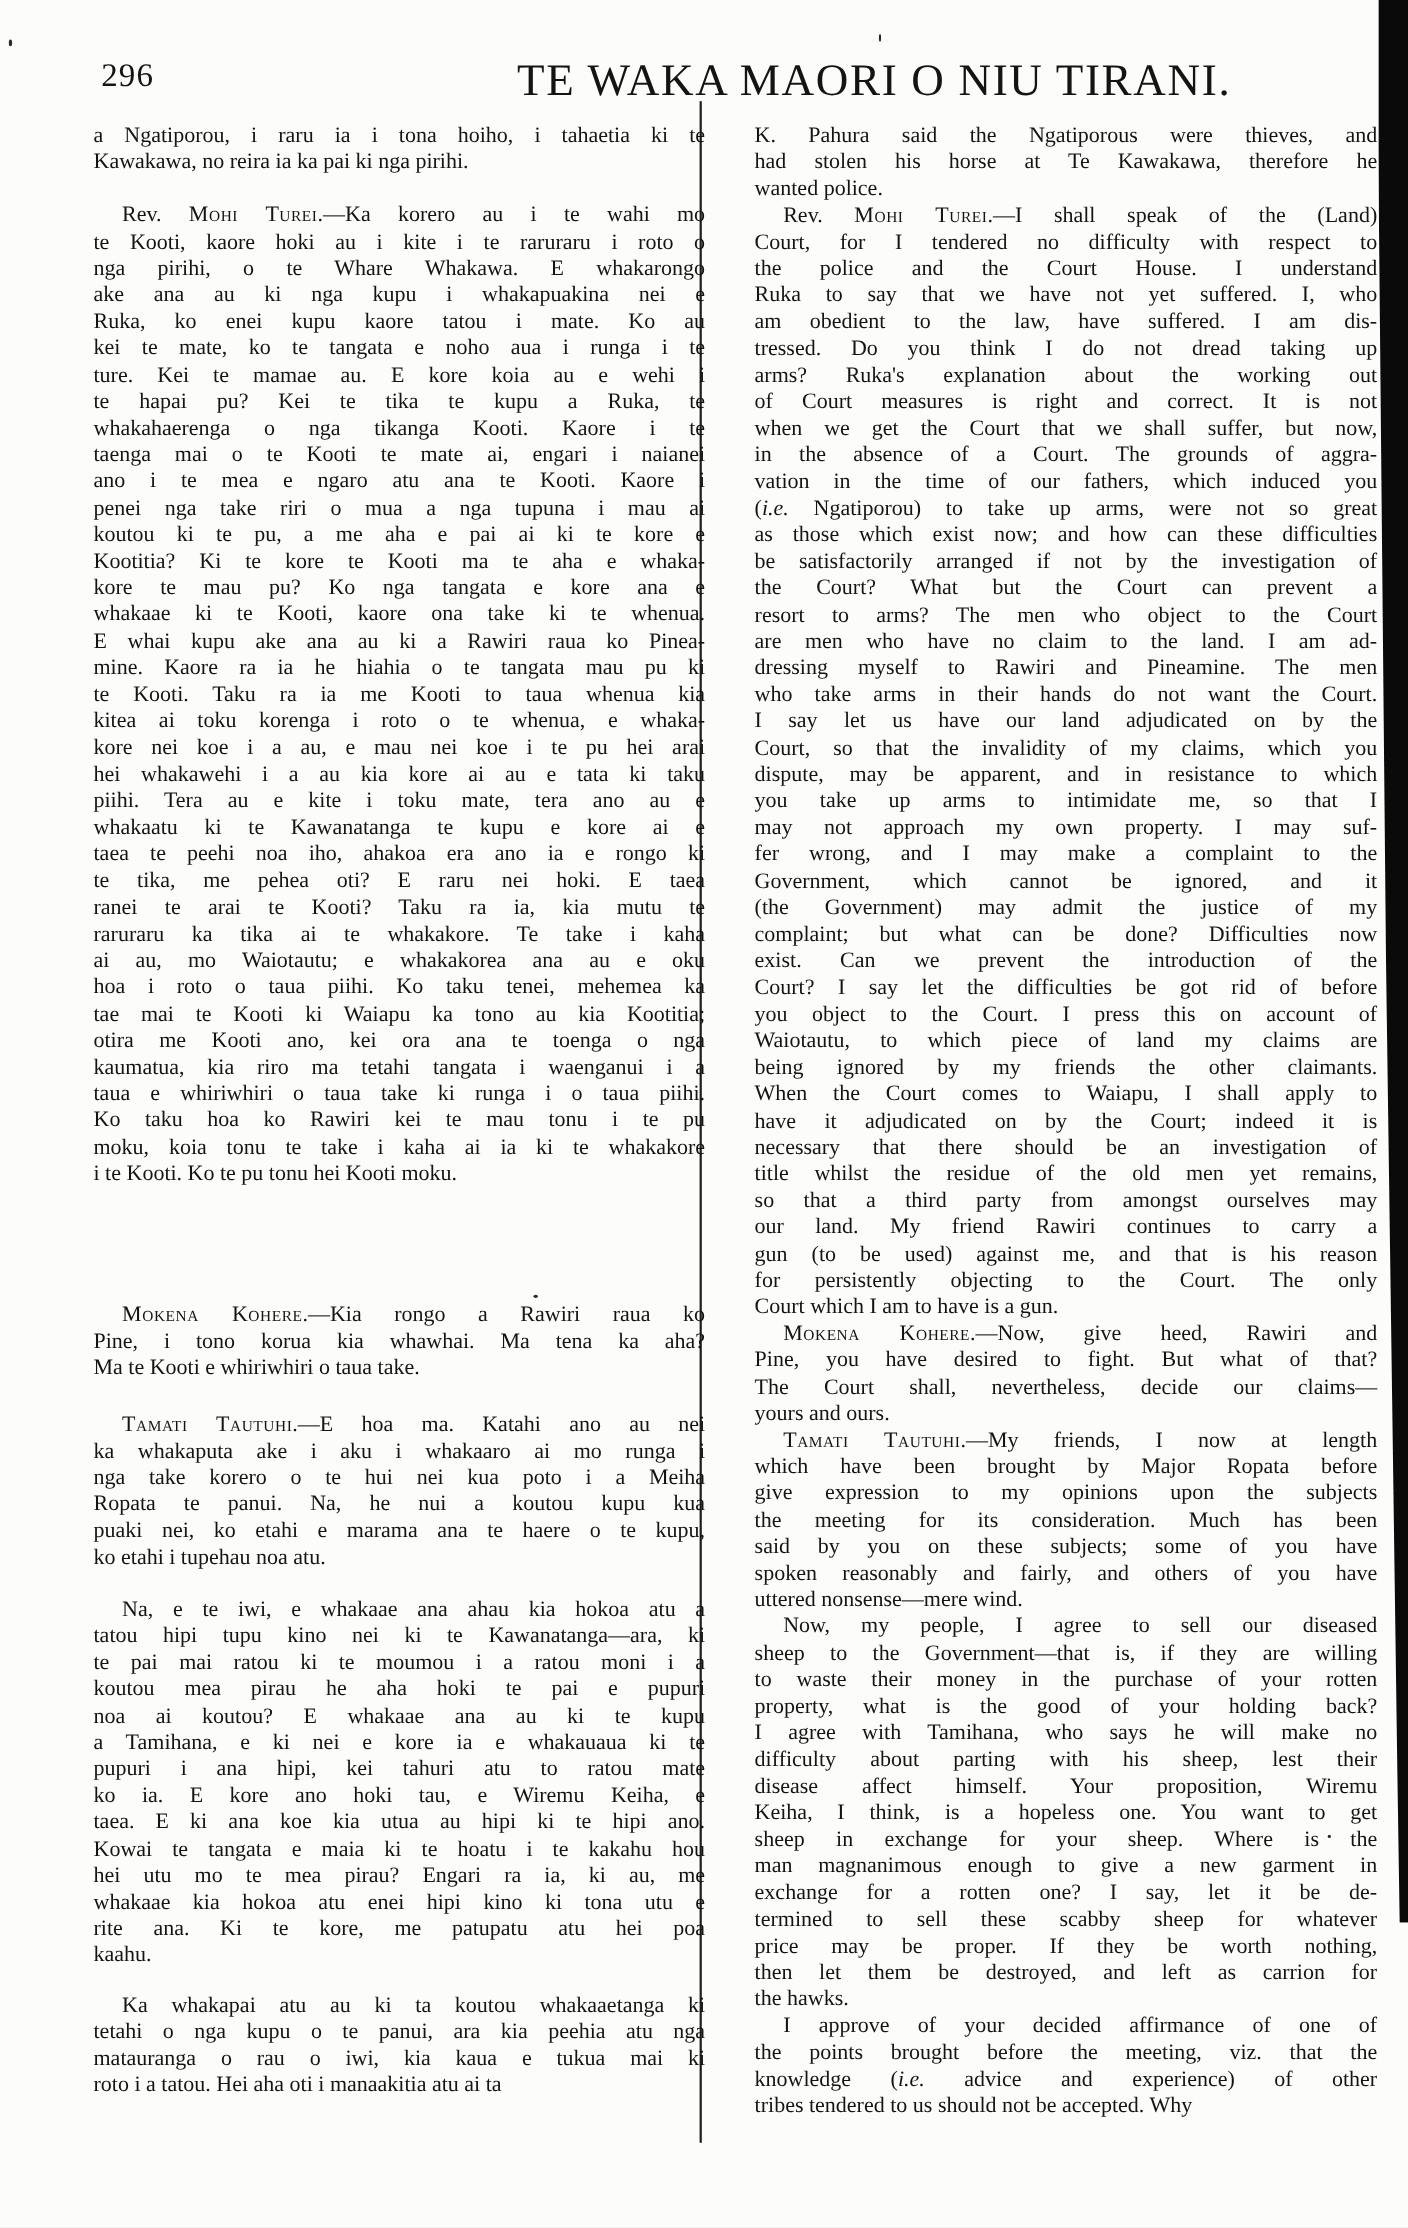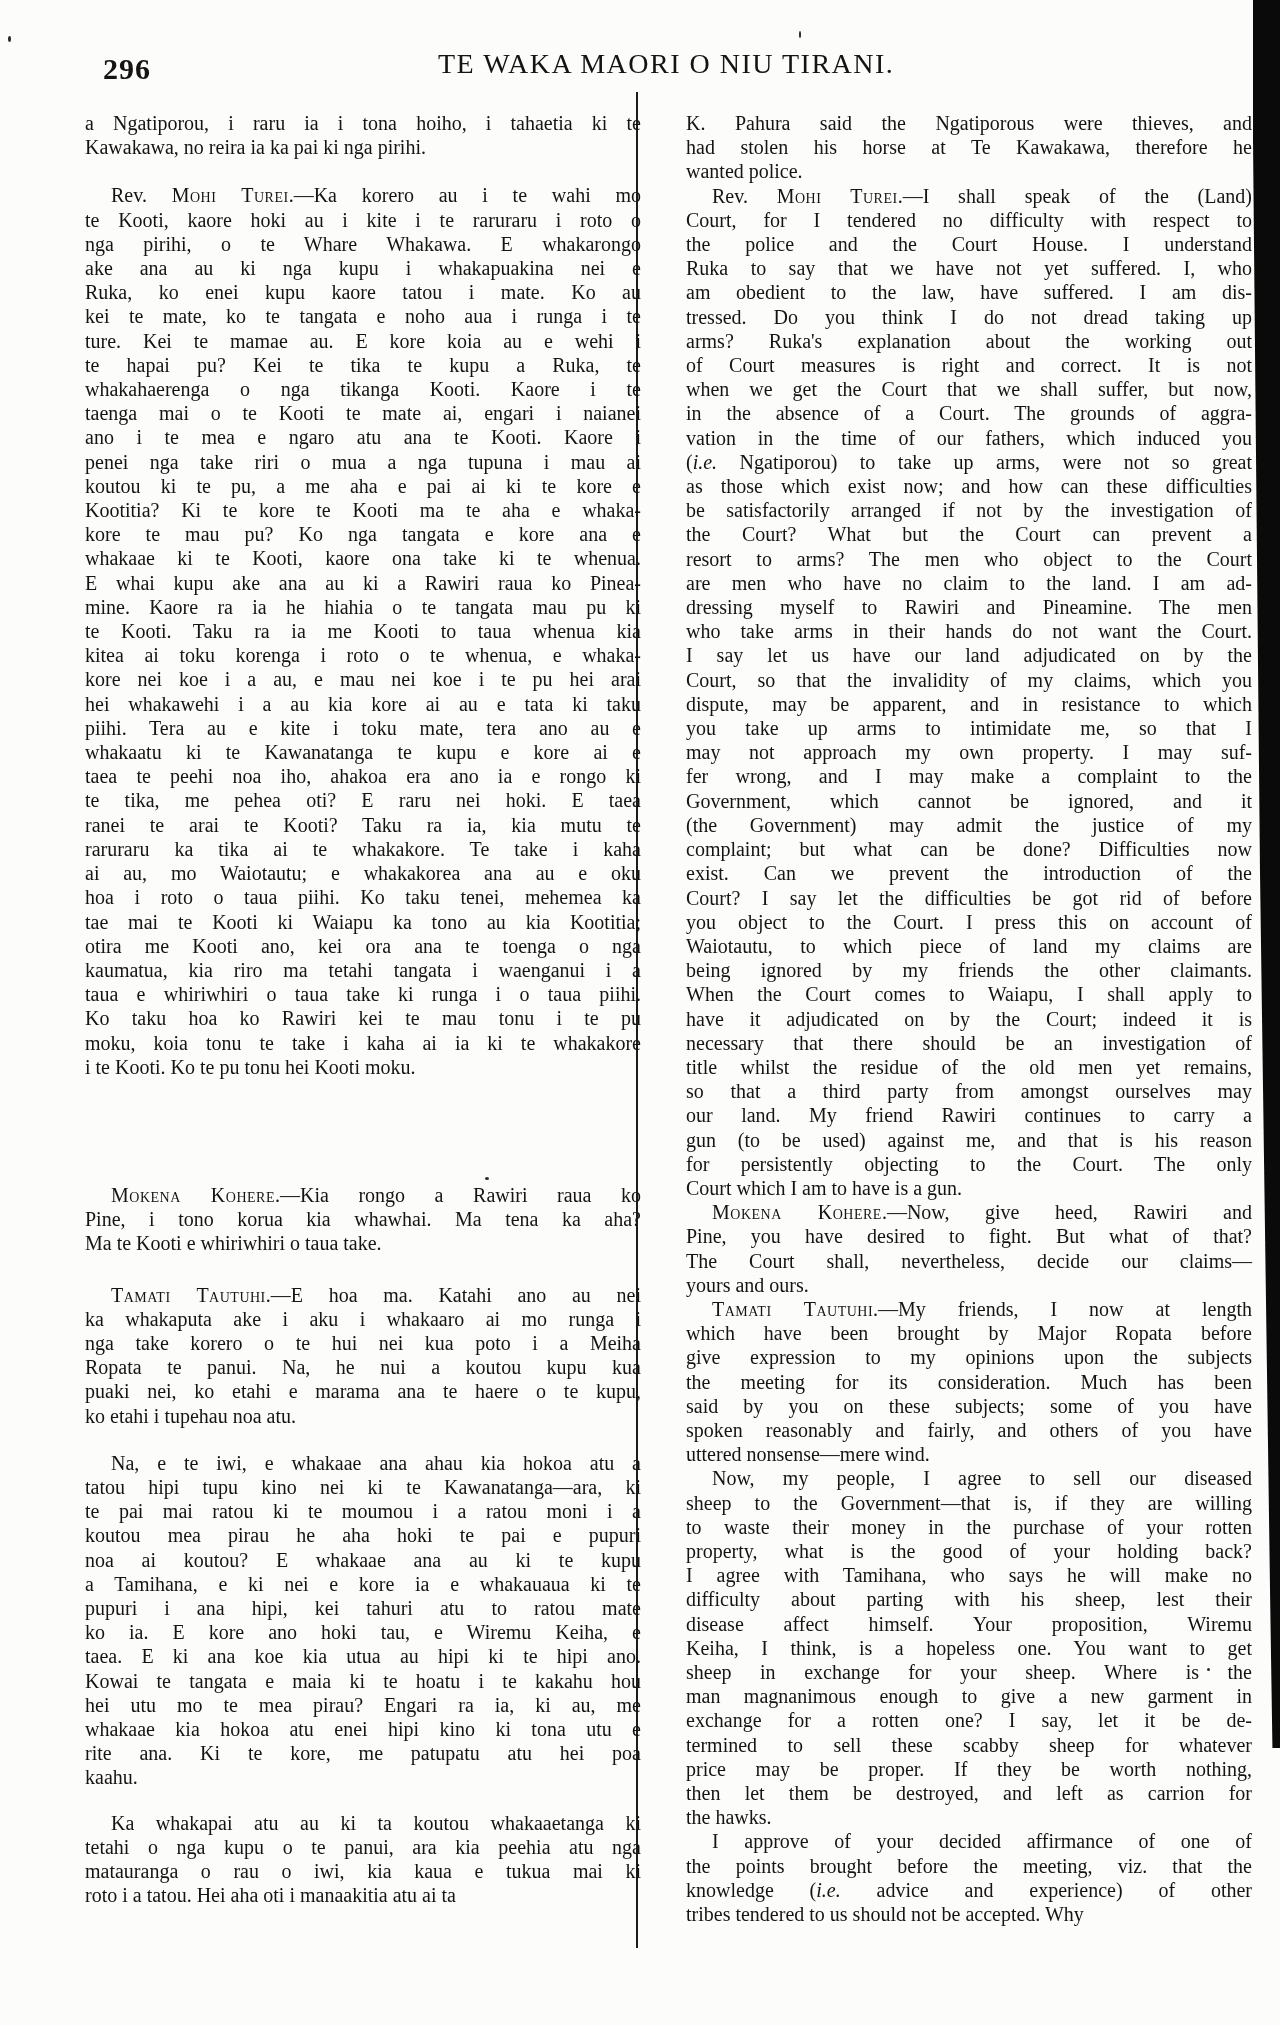--- a/index.html
+++ b/index.html
@@ -3,26 +3,26 @@
 <meta charset="utf-8">
 <style>
   html,body{margin:0;padding:0;background:#e8e8e6;}
   .page{
     position:relative;width:1280px;height:2025px;margin:0 auto;
     background:#fcfcfa;color:#161412;overflow:hidden;
     font-family:"Liberation Serif","DejaVu Serif",serif;
   }
   
   .page-number{
-    position:absolute;left:103px;top:52px;
-    font-size:30px;font-weight:700;letter-spacing:1px;
+    position:absolute;left:92px;top:52px;
+    font-size:30px;font-weight:400;letter-spacing:1px;
   }
   .page-title{
-    position:absolute;left:438px;top:48px;margin:0;
-    font-size:28px;font-weight:500;letter-spacing:1.5px;white-space:nowrap;
+    position:absolute;left:470px;top:48px;margin:0;
+    font-size:41px;font-weight:500;letter-spacing:1.5px;white-space:nowrap;
   }
   
   .col{position:absolute;top:111px;width:556px;}
   .col-left{left:85px;}
   .col-right{left:686px;width:566px;}
   .para{margin:0;}
   .line{
     font-size:20px;line-height:24.2px;
     text-align:justify;text-align-last:justify;
   }

